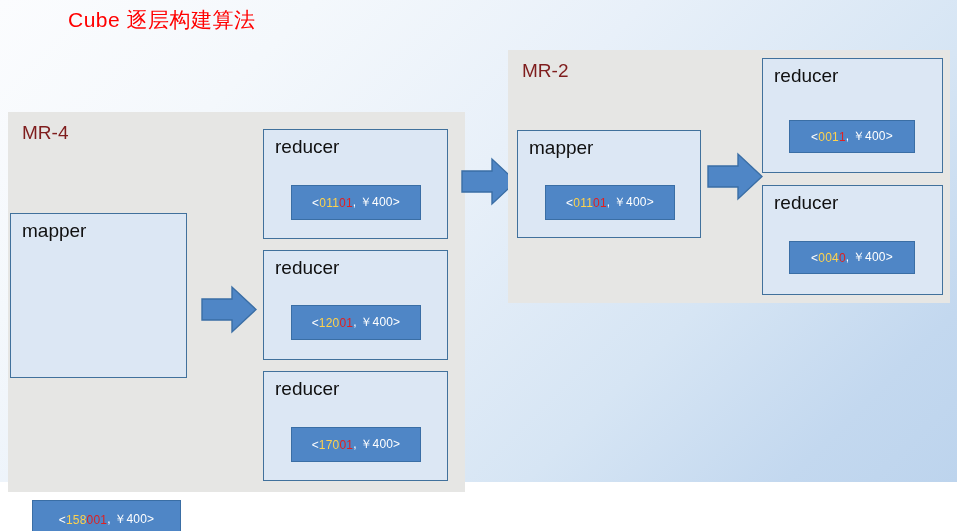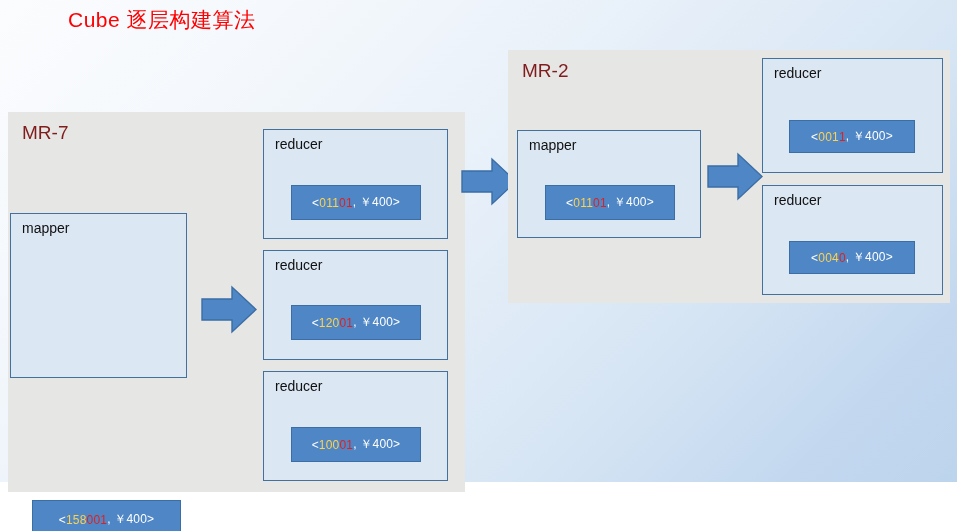--- a/index.html
+++ b/index.html
@@ -42,21 +42,21 @@
   
   .node{
     position:absolute;
     box-sizing:border-box;
     background:#dce7f4;
     border:1px solid #41719c;
   }
   .node-label{
     position:absolute;
     left:11px; top:6px;
-    font-size:14px;
+    font-size:19px;
     color:#101010;
     white-space:nowrap;
   }
 
   
   .chip{
     position:absolute;
     box-sizing:border-box;
     background:#4f86c6;
     border:1px solid #3a6ea5;
@@ -77,21 +77,21 @@
   .arrow svg{display:block;width:100%;height:100%;}
 </style>
 </head>
 <body>
 
 <div id="canvas">
 
   <div class="title">Cube 逐层构建算法</div>
 
   <div class="stage" style="left:8px; top:112px; width:457px; height:380px;">
-    <div class="stage-label">MR-7</div>
+    <div class="stage-label">MR-4</div>
   </div>
 
   <div class="node" style="left:10px; top:213px; width:177px; height:165px;">
     <div class="node-label">mapper</div>
     <div class="chip" style="left:21px; top:286px; width:149px; height:39px; position:absolute;">
       <span class="k-white">&lt;</span>
         <span class="k-yellow">158</span>
         <span class="k-red">001</span>
         <span class="k-white">, ￥400&gt;</span>
     </div>
@@ -121,21 +121,21 @@
       <span class="k-yellow">120</span>
       <span class="k-red">01</span>
       <span class="k-white">, ￥400&gt;</span>
   </div>
 
   <div class="node" style="left:263px; top:371px; width:185px; height:110px;">
     <div class="node-label">reducer</div>
   </div>
   <div class="chip" style="left:291px; top:427px; width:130px; height:35px;">
     <span class="k-white">&lt;</span>
-      <span class="k-yellow">100</span>
+      <span class="k-yellow">170</span>
       <span class="k-red">01</span>
       <span class="k-white">, ￥400&gt;</span>
   </div>
 
   <div class="arrow" style="left:461px; top:157px; width:56px; height:49px;">
     <svg viewBox="0 0 56 49" preserveAspectRatio="none" aria-hidden="true">
       <polygon points="1,14 31,14 31,2 55,24.5 31,47 31,35 1,35" fill="#4f86c6" stroke="#3a6ea5" stroke-width="1.4" stroke-linejoin="miter"></polygon>
     </svg>
   </div>
 

